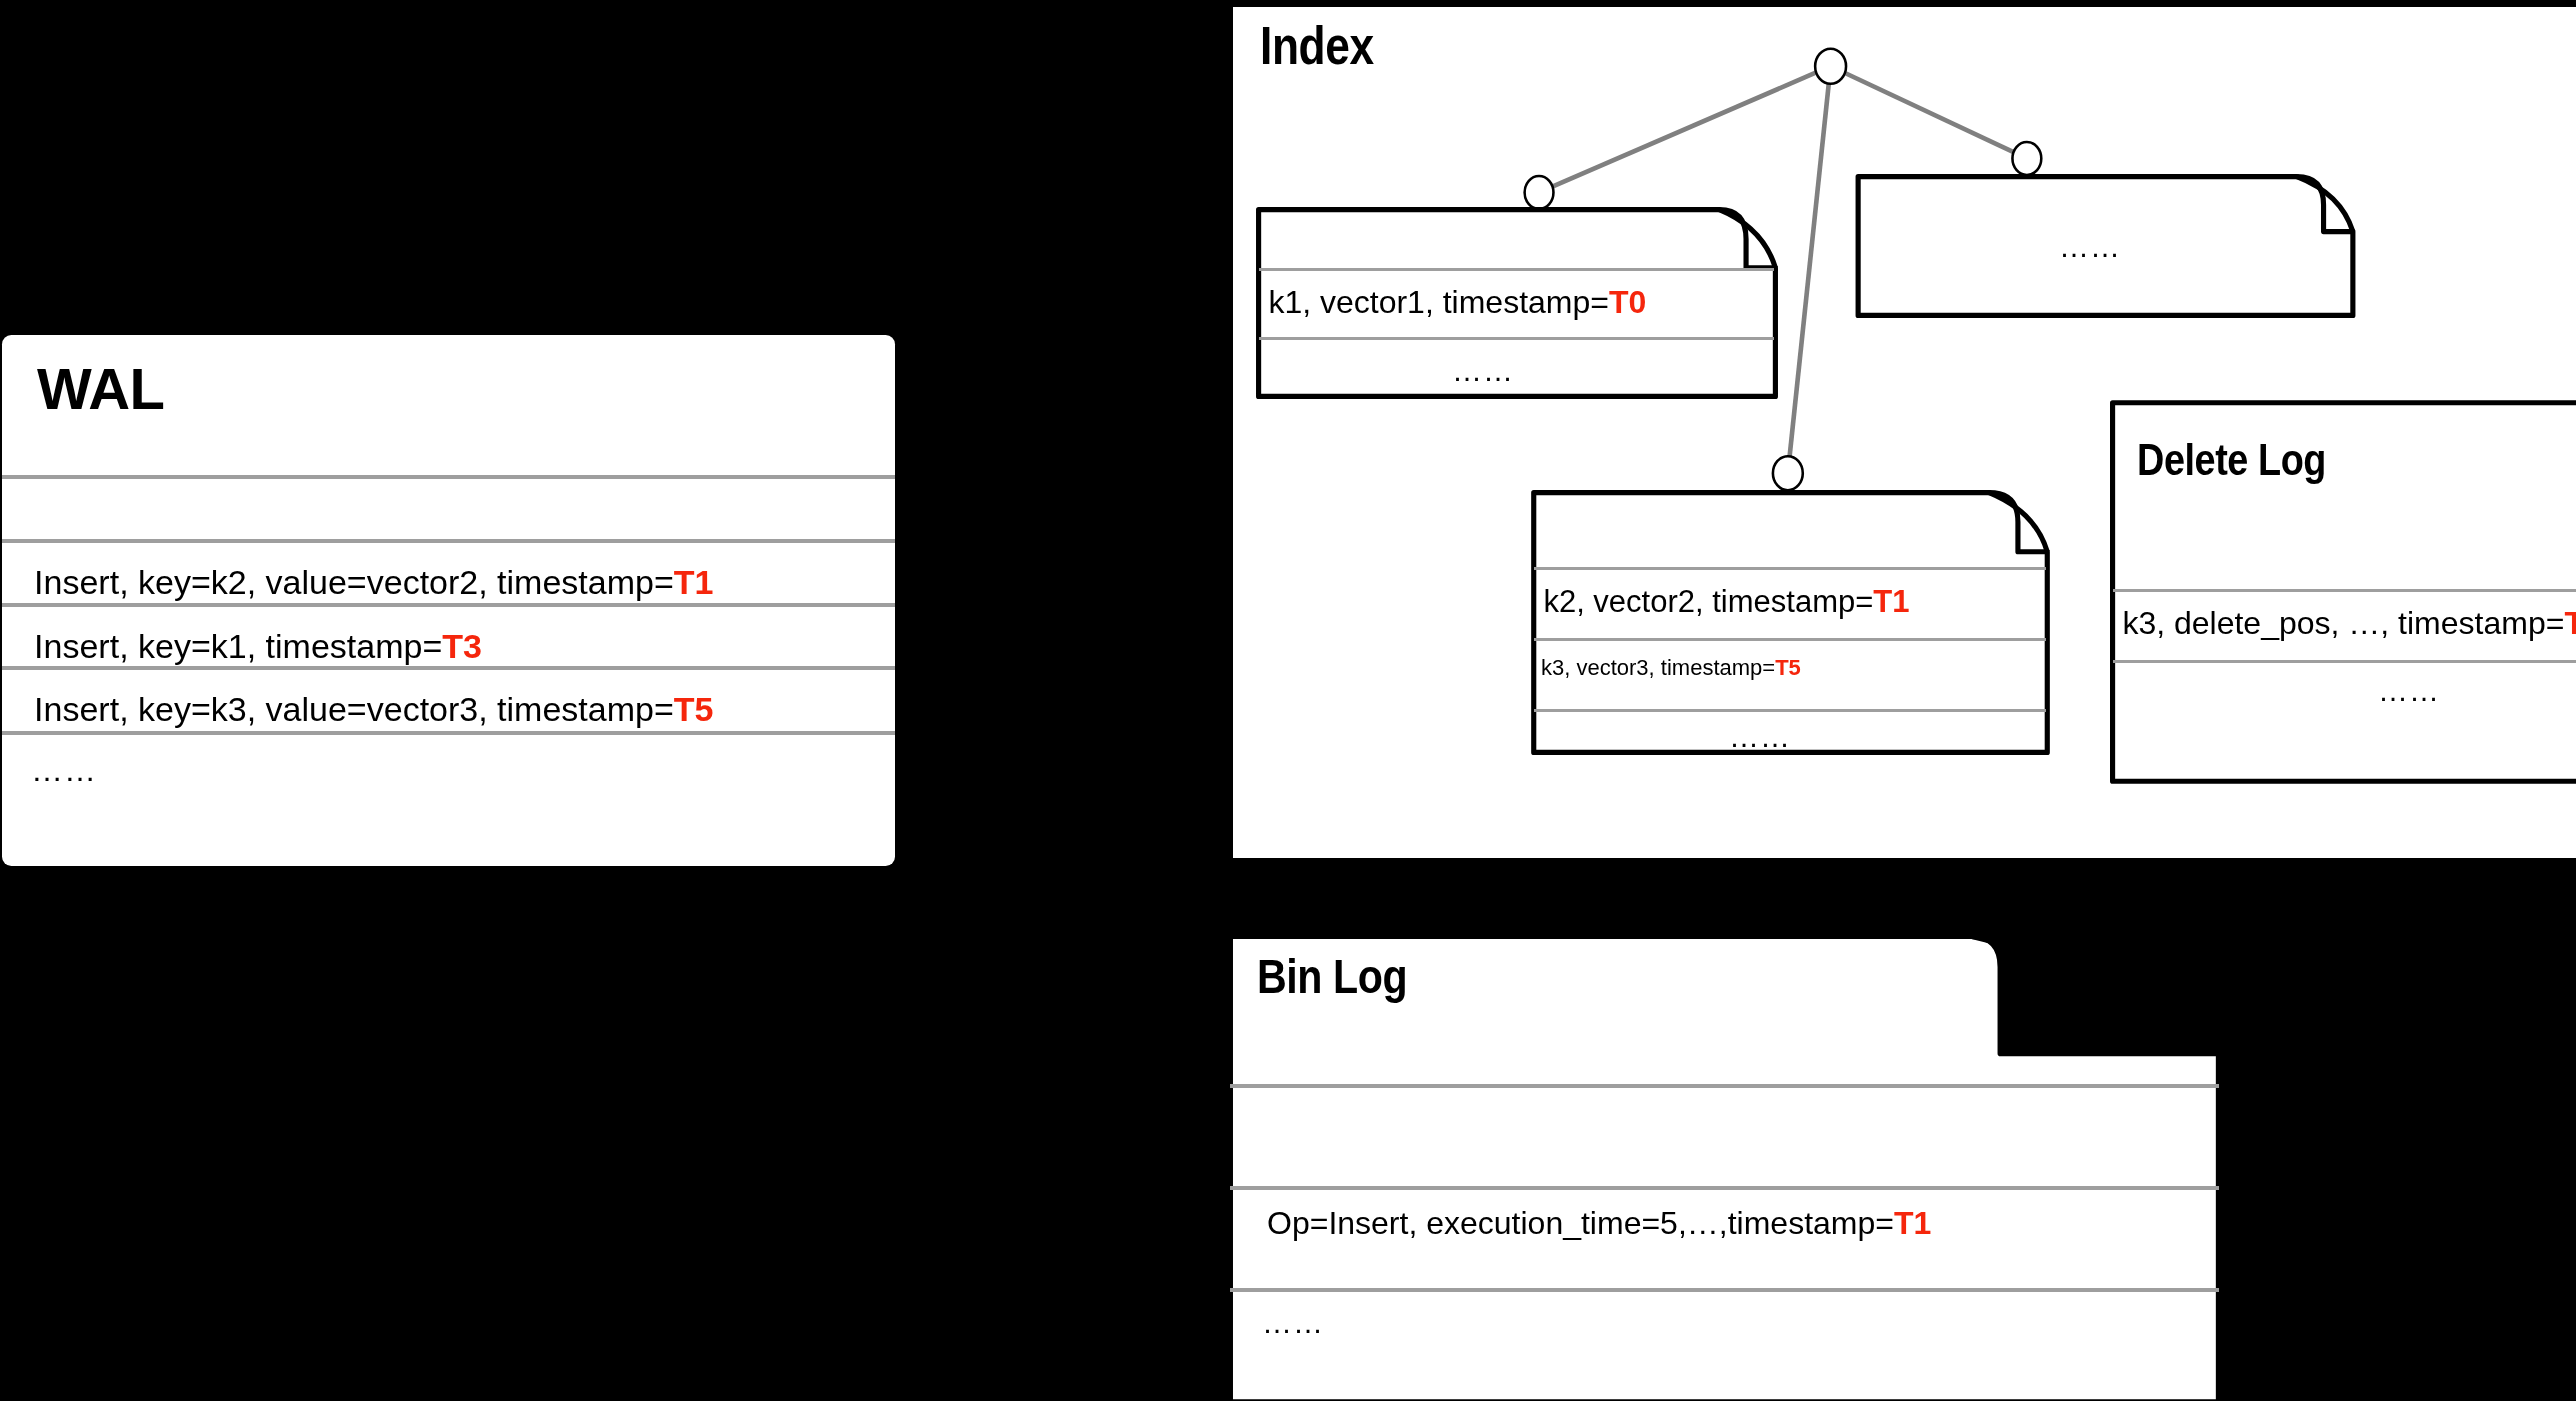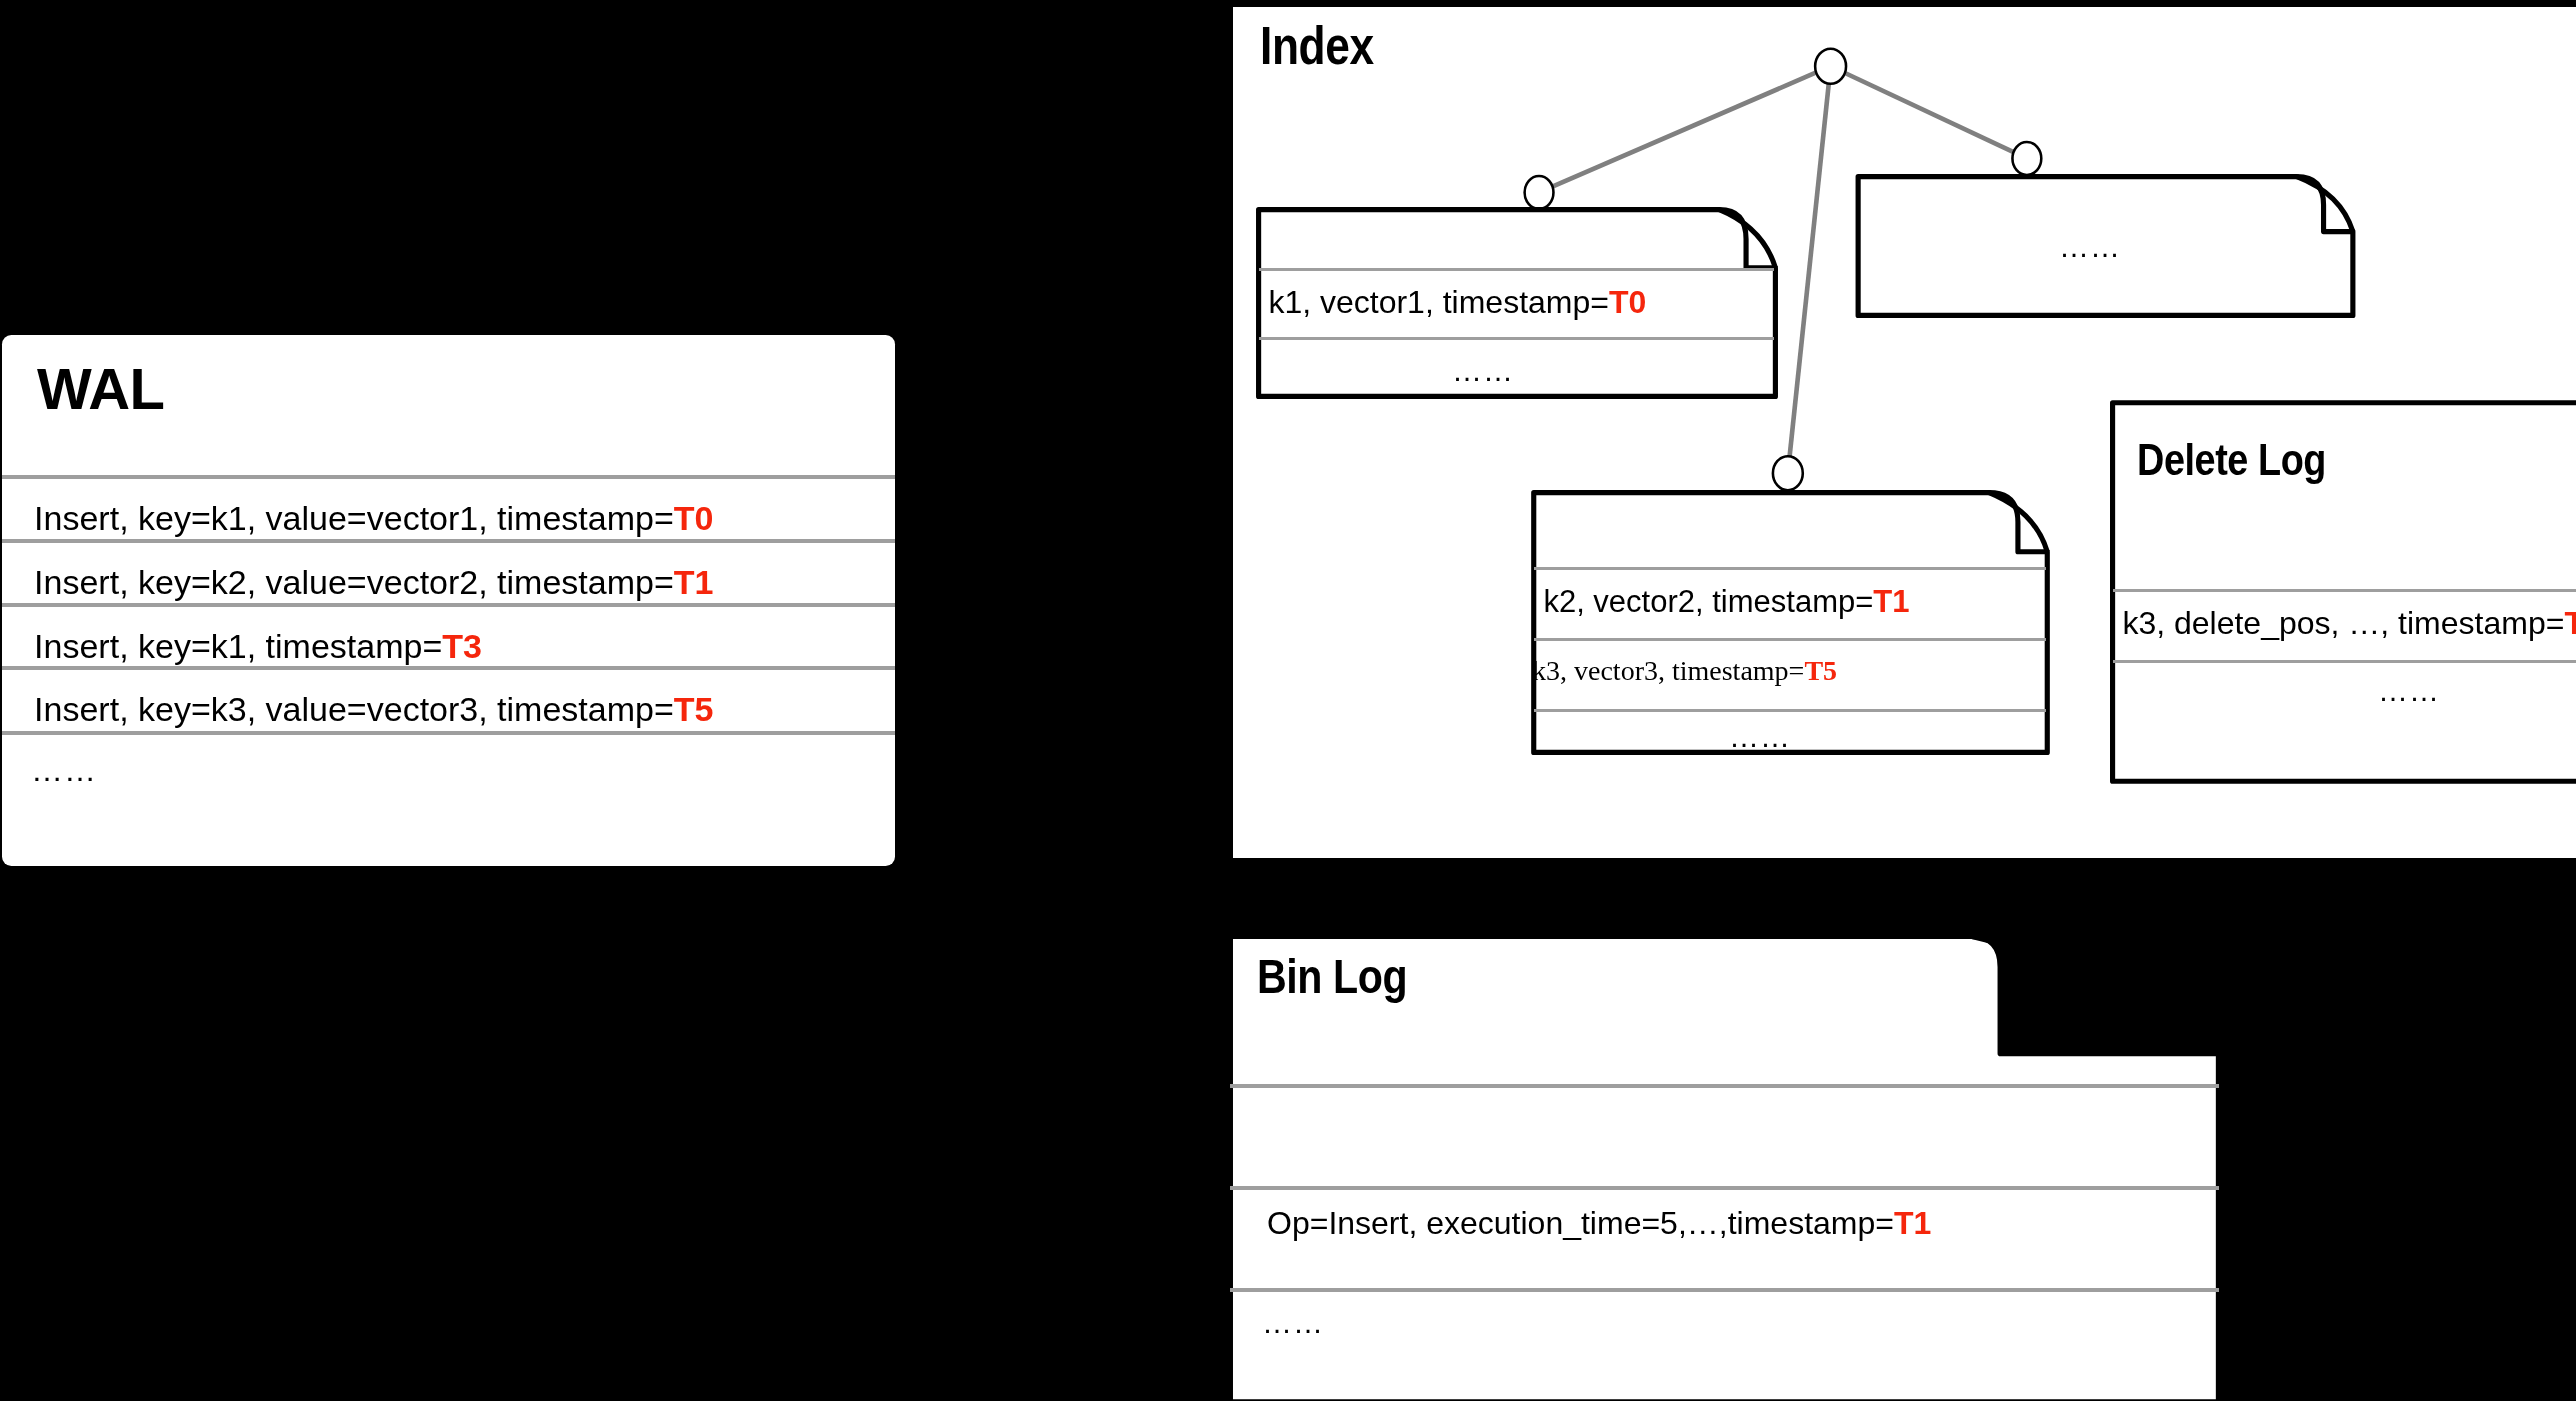--- a/index.html
+++ b/index.html
@@ -29,23 +29,20 @@
   .tree-svg{position:absolute;left:0;top:0;overflow:visible;pointer-events:none;}
 </style>
 </head>
 <body>
 
 <div class="panel rounded" style="left:2.1px;top:335px;width:893px;height:531px;">
 
   <div class="panel-title" style="left:35px;top:25px;font-size:58px;">WAL</div>
 
   <div class="sep" style="left:0;top:140px;width:893px;"></div>
-  <div class="row-text" style="left:32px;top:164px;font-size:34px;">
-     <span>Insert, key=k1, value=vector1, timestamp=</span><span class="ts">T0</span>
-  </div>
 
   <div class="sep" style="left:0;top:204px;width:893px;"></div>
   <div class="row-text" style="left:32px;top:228px;font-size:34px;">
      <span>Insert, key=k2, value=vector2, timestamp=</span><span class="ts">T1</span>
   </div>
 
   <div class="sep" style="left:0;top:268px;width:893px;"></div>
   <div class="row-text" style="left:32px;top:292px;font-size:34px;">
      <span>Insert, key=k1, timestamp=</span><span class="ts">T3</span>
   </div>
@@ -108,21 +105,21 @@
     <svg width="519" height="265" viewBox="0 0 1008 515">
       <path d="M5,5 L890,5 Q946,5 946,62 L946,120 L1003,120 Q1003,420 1003,510 L5,510 Z" fill="#ffffff" stroke="#000000" stroke-width="10" stroke-linejoin="round"></path>
       <path d="M890,5 Q980,42 1003,120" fill="none" stroke="#000000" stroke-width="10"></path>
     </svg>
     <div class="inner">
       <div class="sep" style="left:2.6px;top:77px;width:512px;"></div>
       <div class="row-text" style="left:12.4px;top:94px;font-size:31px;">
         <span>k2, vector2, timestamp=</span><span class="ts">T1</span>
       </div>
       <div class="sep" style="left:2.6px;top:148px;width:512px;"></div>
-      <div class="row-text" style="left:1px;top:165px;font-size:28px;font-family:Liberation Serif, serif;">
+      <div class="row-text" style="left:10px;top:165px;font-size:22px;">
         <span>k3, vector3, timestamp=</span><span class="ts">T5</span>
       </div>
       <div class="sep" style="left:2.6px;top:219px;width:512px;"></div>
       <div class="dots" style="left:198px;top:230px;font-size:30px;">……</div>
     </div>
   </div>
 
   <div class="card" style="left:877px;top:393px;width:669px;height:384px;">
     <svg width="669" height="384" viewBox="0 0 1299 745">
       <path d="M5,5 L1160,5 Q1218,5 1218,62 L1218,148 L1283,148 Q1283,560 1283,740 L5,740 Z" fill="#ffffff" stroke="#000000" stroke-width="10" stroke-linejoin="round"></path>

